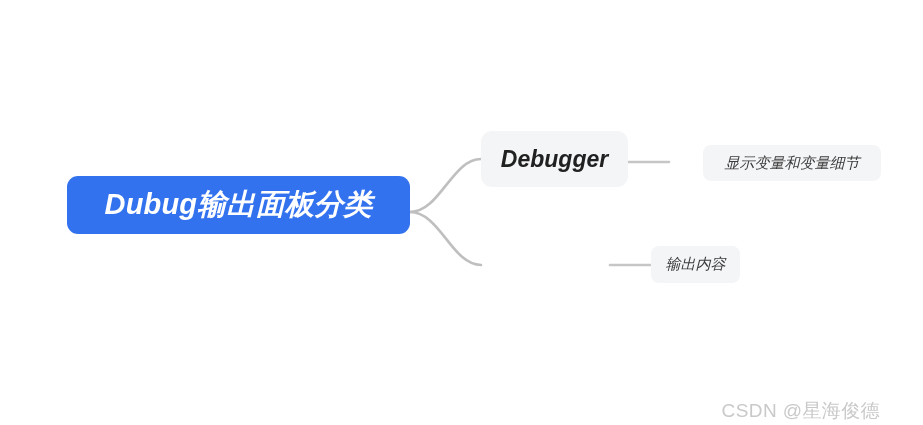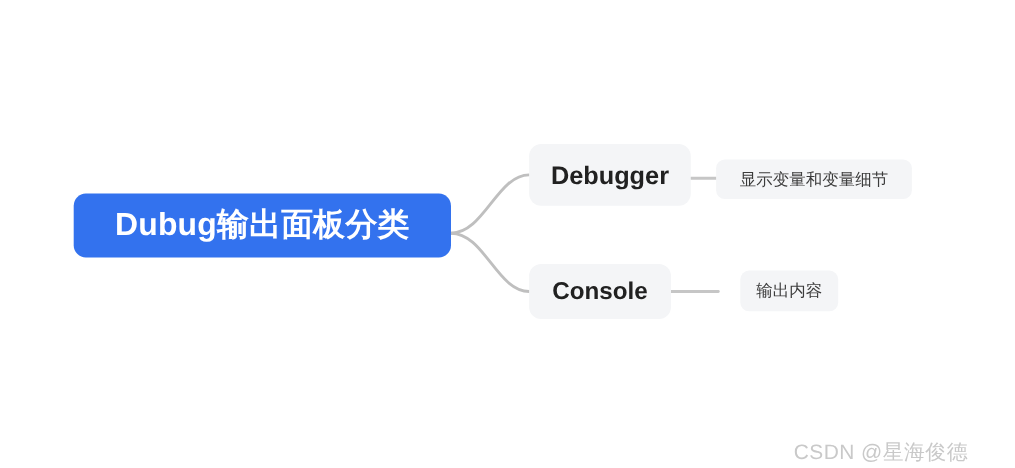--- a/index.html
+++ b/index.html
@@ -27,20 +27,21 @@
   }
 
   
   .node {
     position: absolute;
     box-sizing: border-box;
     display: flex;
     align-items: center;
     justify-content: center;
     white-space: nowrap;
+    font-style: italic;
   }
 
   .root-node {
     left: 67px;
     top: 176px;
     width: 343px;
     height: 58px;
     background: #3372ee;
     border-radius: 11px;
     color: #ffffff;
@@ -71,27 +72,27 @@
   }
 
   .leaf-node {
     background: #f4f5f7;
     border-radius: 8px;
     color: #3b3b3b;
     font-size: 15px;
     font-weight: normal;
   }
   .leaf-debugger {
-    left: 651px;
+    left: 703px;
     top: 145px;
     width: 178px;
     height: 36px;
   }
   .leaf-console {
-    left: 673px;
+    left: 651px;
     top: 246px;
     width: 89px;
     height: 37px;
   }
 
   .watermark {
     position: absolute;
     right: 43px;
     top: 398px;
     color: #c9c9c9;
@@ -121,23 +122,20 @@
   </div>
 
   <div class="node branch-node branch-debugger">
     <span>Debugger</span>
   </div>
 
   <div class="node leaf-node leaf-debugger">
     <span>显示变量和变量细节</span>
   </div>
 
-  <div class="node branch-node branch-console">
-    <span>Console</span>
-  </div>
 
   <div class="node leaf-node leaf-console">
     <span>输出内容</span>
   </div>
 
   <div class="watermark">CSDN @星海俊德</div>
 
 </div>
 
 </body></html>

